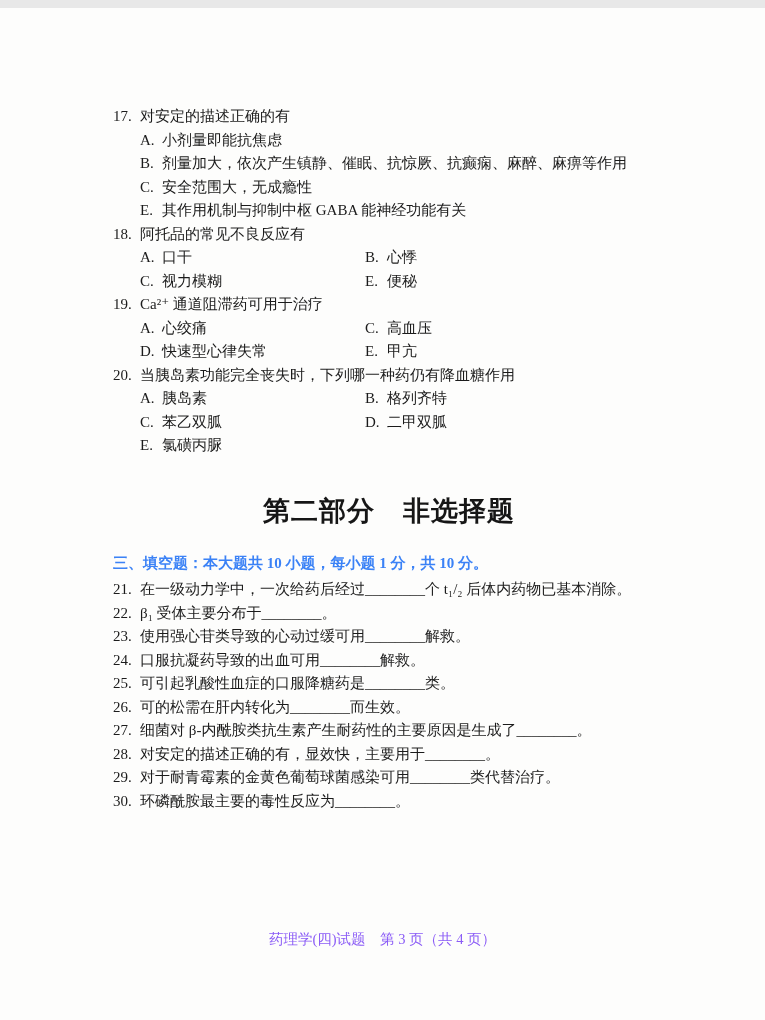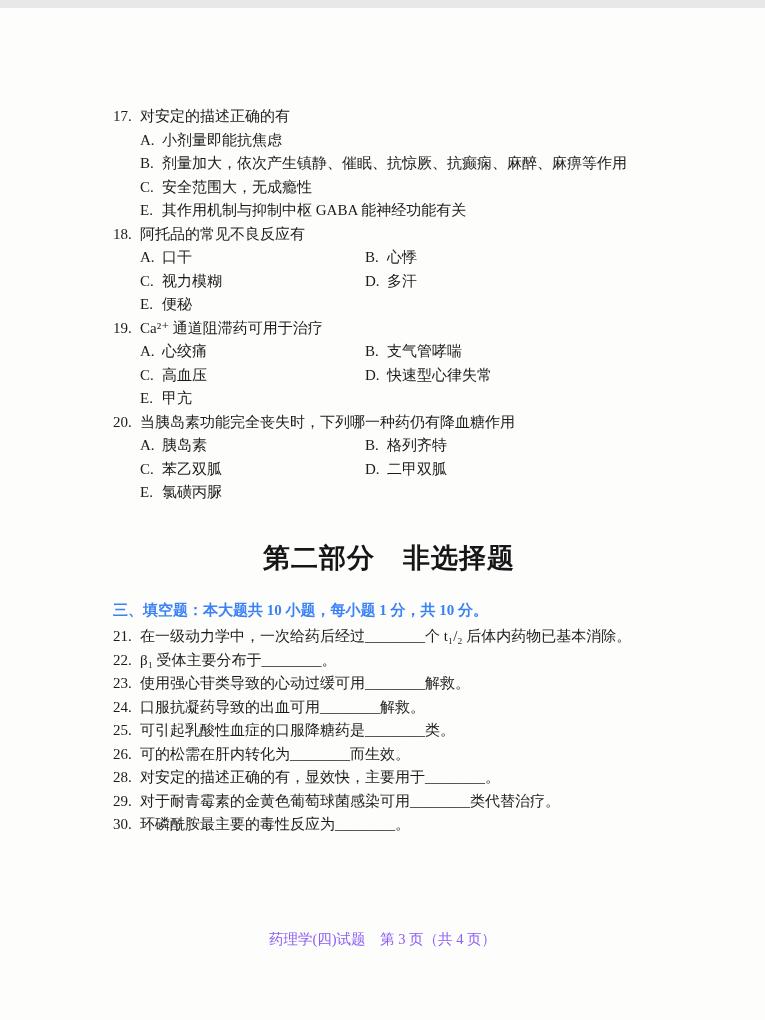--- a/index.html
+++ b/index.html
@@ -103,40 +103,34 @@
         <div class="option">
           <span class="opt-label">A.</span><span class="opt-text">口干</span>
         </div>
         <div class="option">
           <span class="opt-label">B.</span><span class="opt-text">心悸</span>
         </div>
         <div class="option">
           <span class="opt-label">C.</span><span class="opt-text">视力模糊</span>
         </div>
         <div class="option">
-          <span class="opt-label">D.</span><span class="opt-text">多汗</span>
-        </div>
-        <div class="option">
           <span class="opt-label">E.</span><span class="opt-text">便秘</span>
         </div>
       </div>
     </section>
 
     <section class="mc-question">
       <div class="q-line">
         <span class="q-num">19.</span><span class="q-stem">Ca²⁺ 通道阻滞药可用于治疗</span>
       </div>
       <div class="options two-col">
         <div class="option">
           <span class="opt-label">A.</span><span class="opt-text">心绞痛</span>
         </div>
         <div class="option">
-          <span class="opt-label">B.</span><span class="opt-text">支气管哮喘</span>
-        </div>
-        <div class="option">
           <span class="opt-label">C.</span><span class="opt-text">高血压</span>
         </div>
         <div class="option">
           <span class="opt-label">D.</span><span class="opt-text">快速型心律失常</span>
         </div>
         <div class="option">
           <span class="opt-label">E.</span><span class="opt-text">甲亢</span>
         </div>
       </div>
     </section>
@@ -179,20 +173,23 @@
         <span class="q-num">23.</span><span class="fill-text">使用强心苷类导致的心动过缓可用________解救。</span>
       </div>
       <div class="fill-item">
         <span class="q-num">24.</span><span class="fill-text">口服抗凝药导致的出血可用________解救。</span>
       </div>
       <div class="fill-item">
         <span class="q-num">25.</span><span class="fill-text">可引起乳酸性血症的口服降糖药是________类。</span>
       </div>
       <div class="fill-item">
         <span class="q-num">26.</span><span class="fill-text">可的松需在肝内转化为________而生效。</span>
+      </div>
+      <div class="fill-item">
+        <span class="q-num">27.</span><span class="fill-text">细菌对 β-内酰胺类抗生素产生耐药性的主要原因是生成了________。</span>
       </div>
       <div class="fill-item">
         <span class="q-num">28.</span><span class="fill-text">对安定的描述正确的有，显效快，主要用于________。</span>
       </div>
       <div class="fill-item">
         <span class="q-num">29.</span><span class="fill-text">对于耐青霉素的金黄色葡萄球菌感染可用________类代替治疗。</span>
       </div>
       <div class="fill-item">
         <span class="q-num">30.</span><span class="fill-text">环磷酰胺最主要的毒性反应为________。</span>
       </div>

